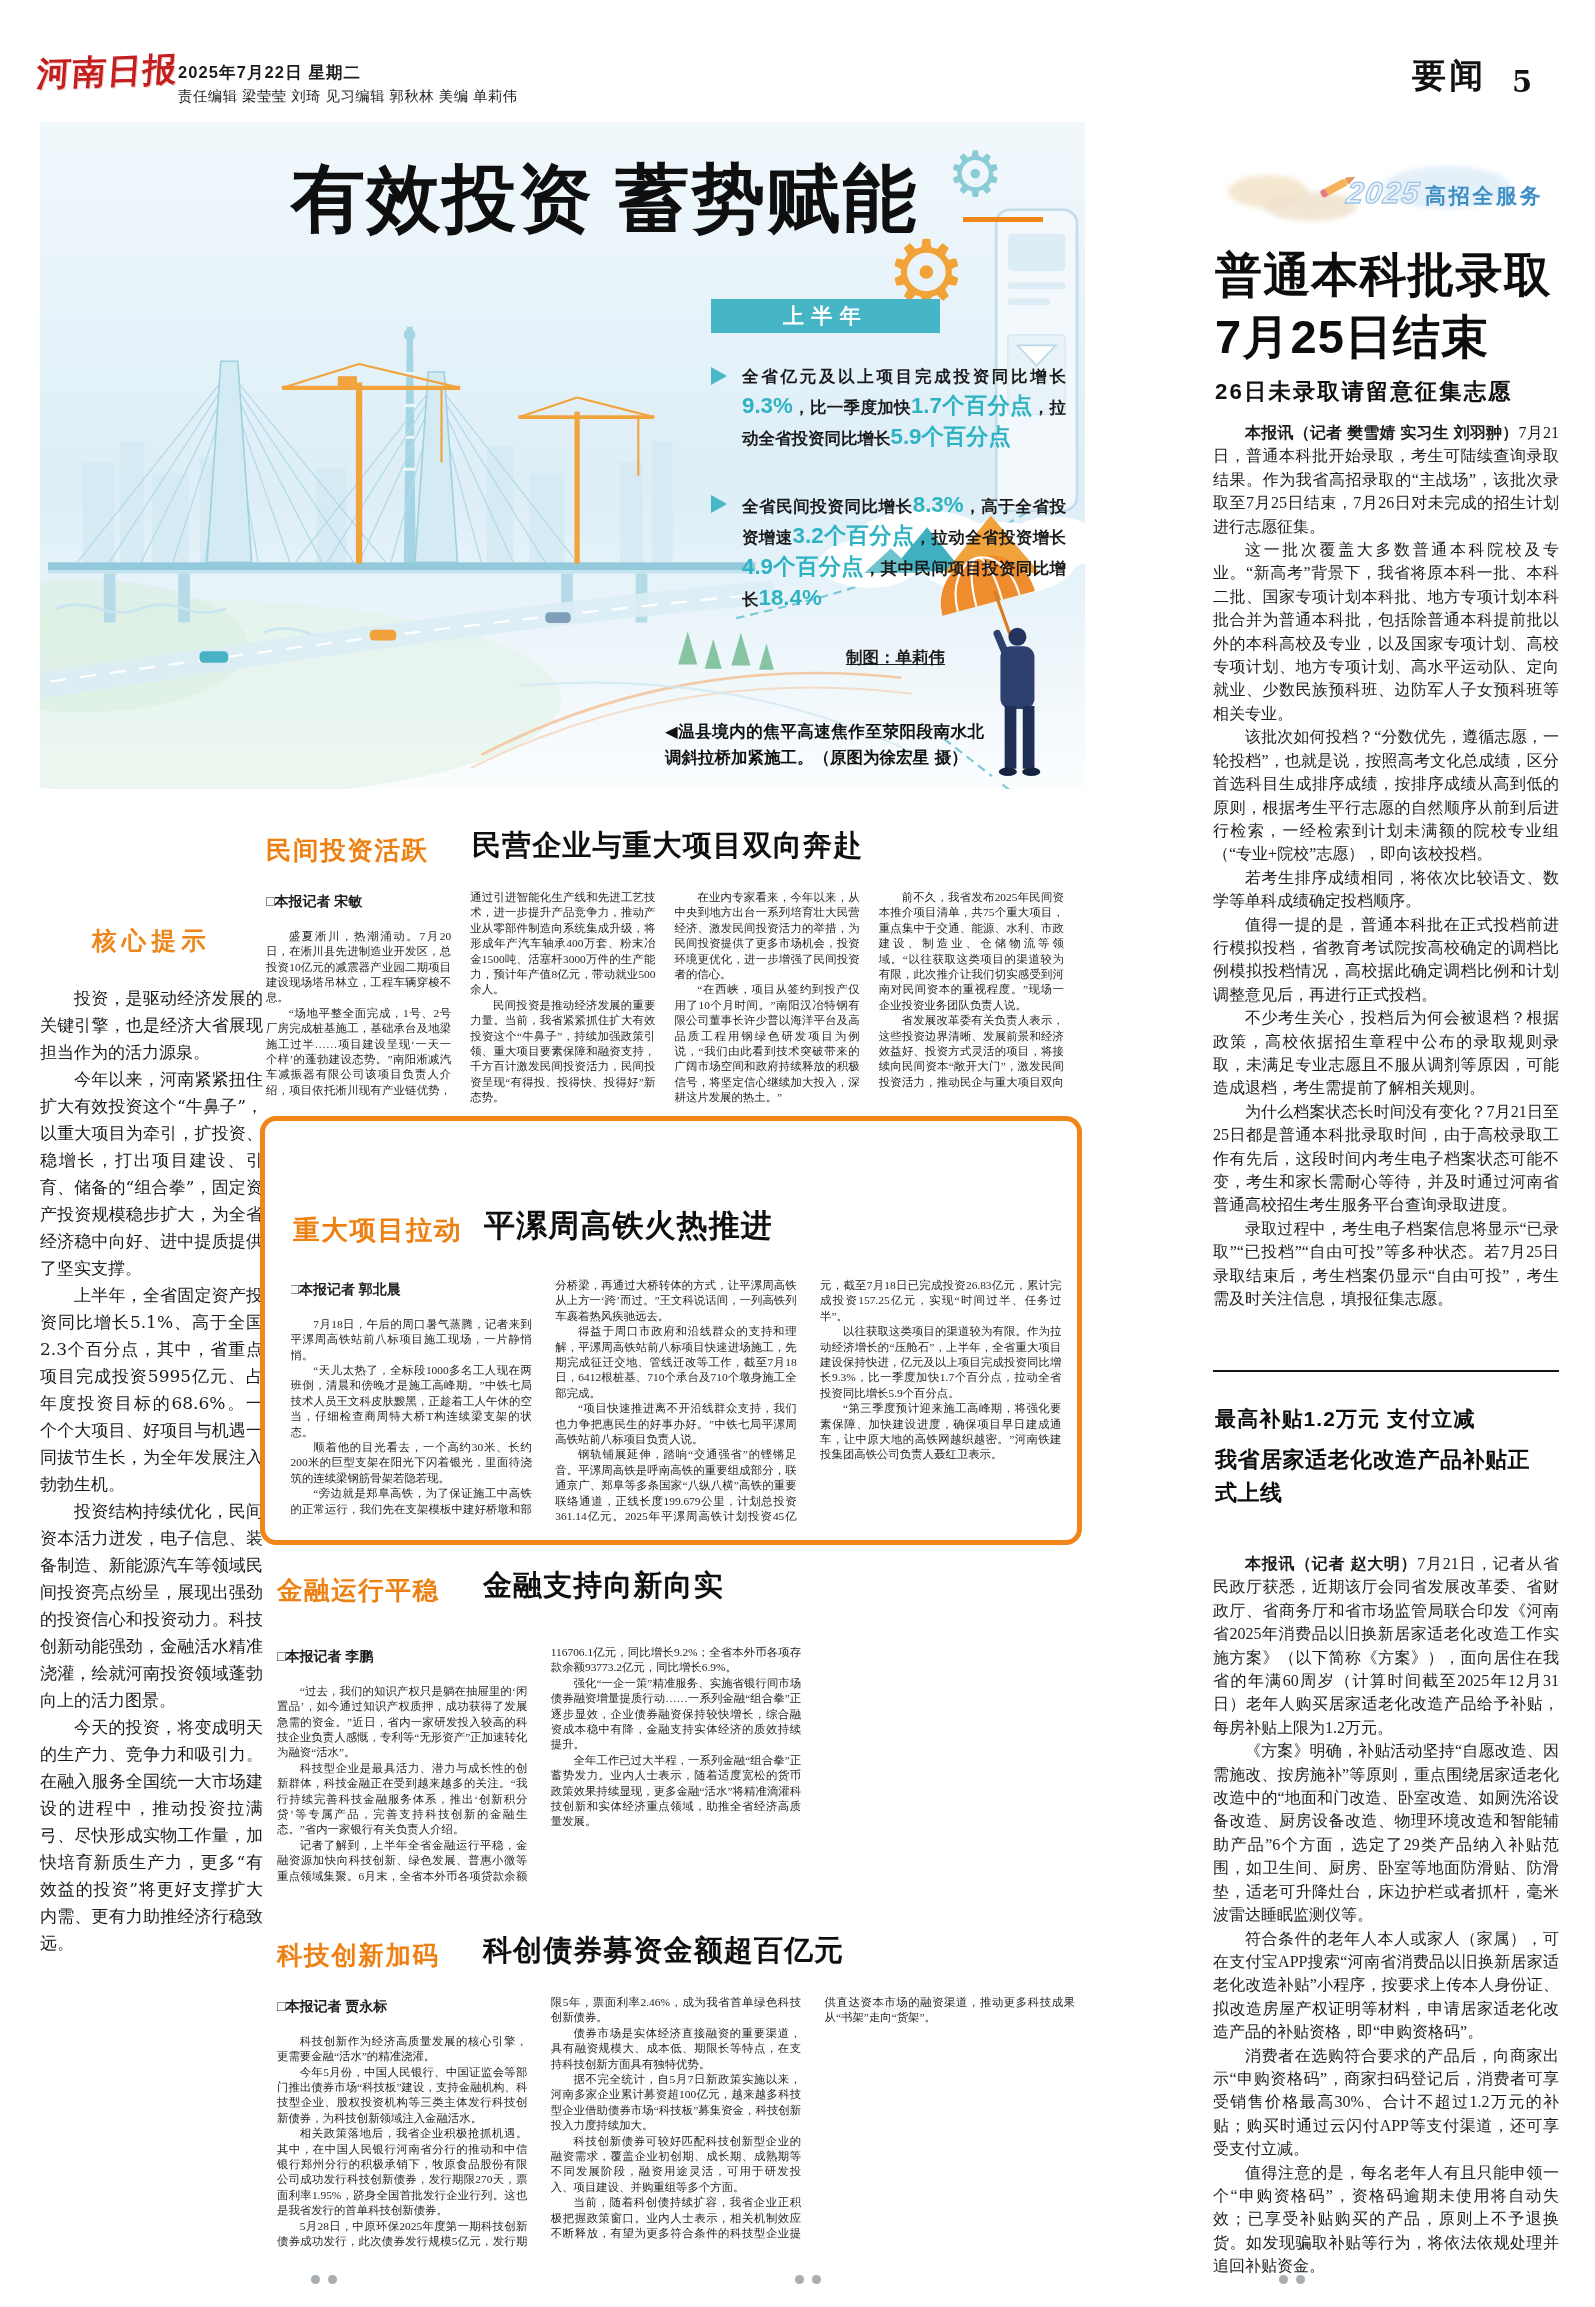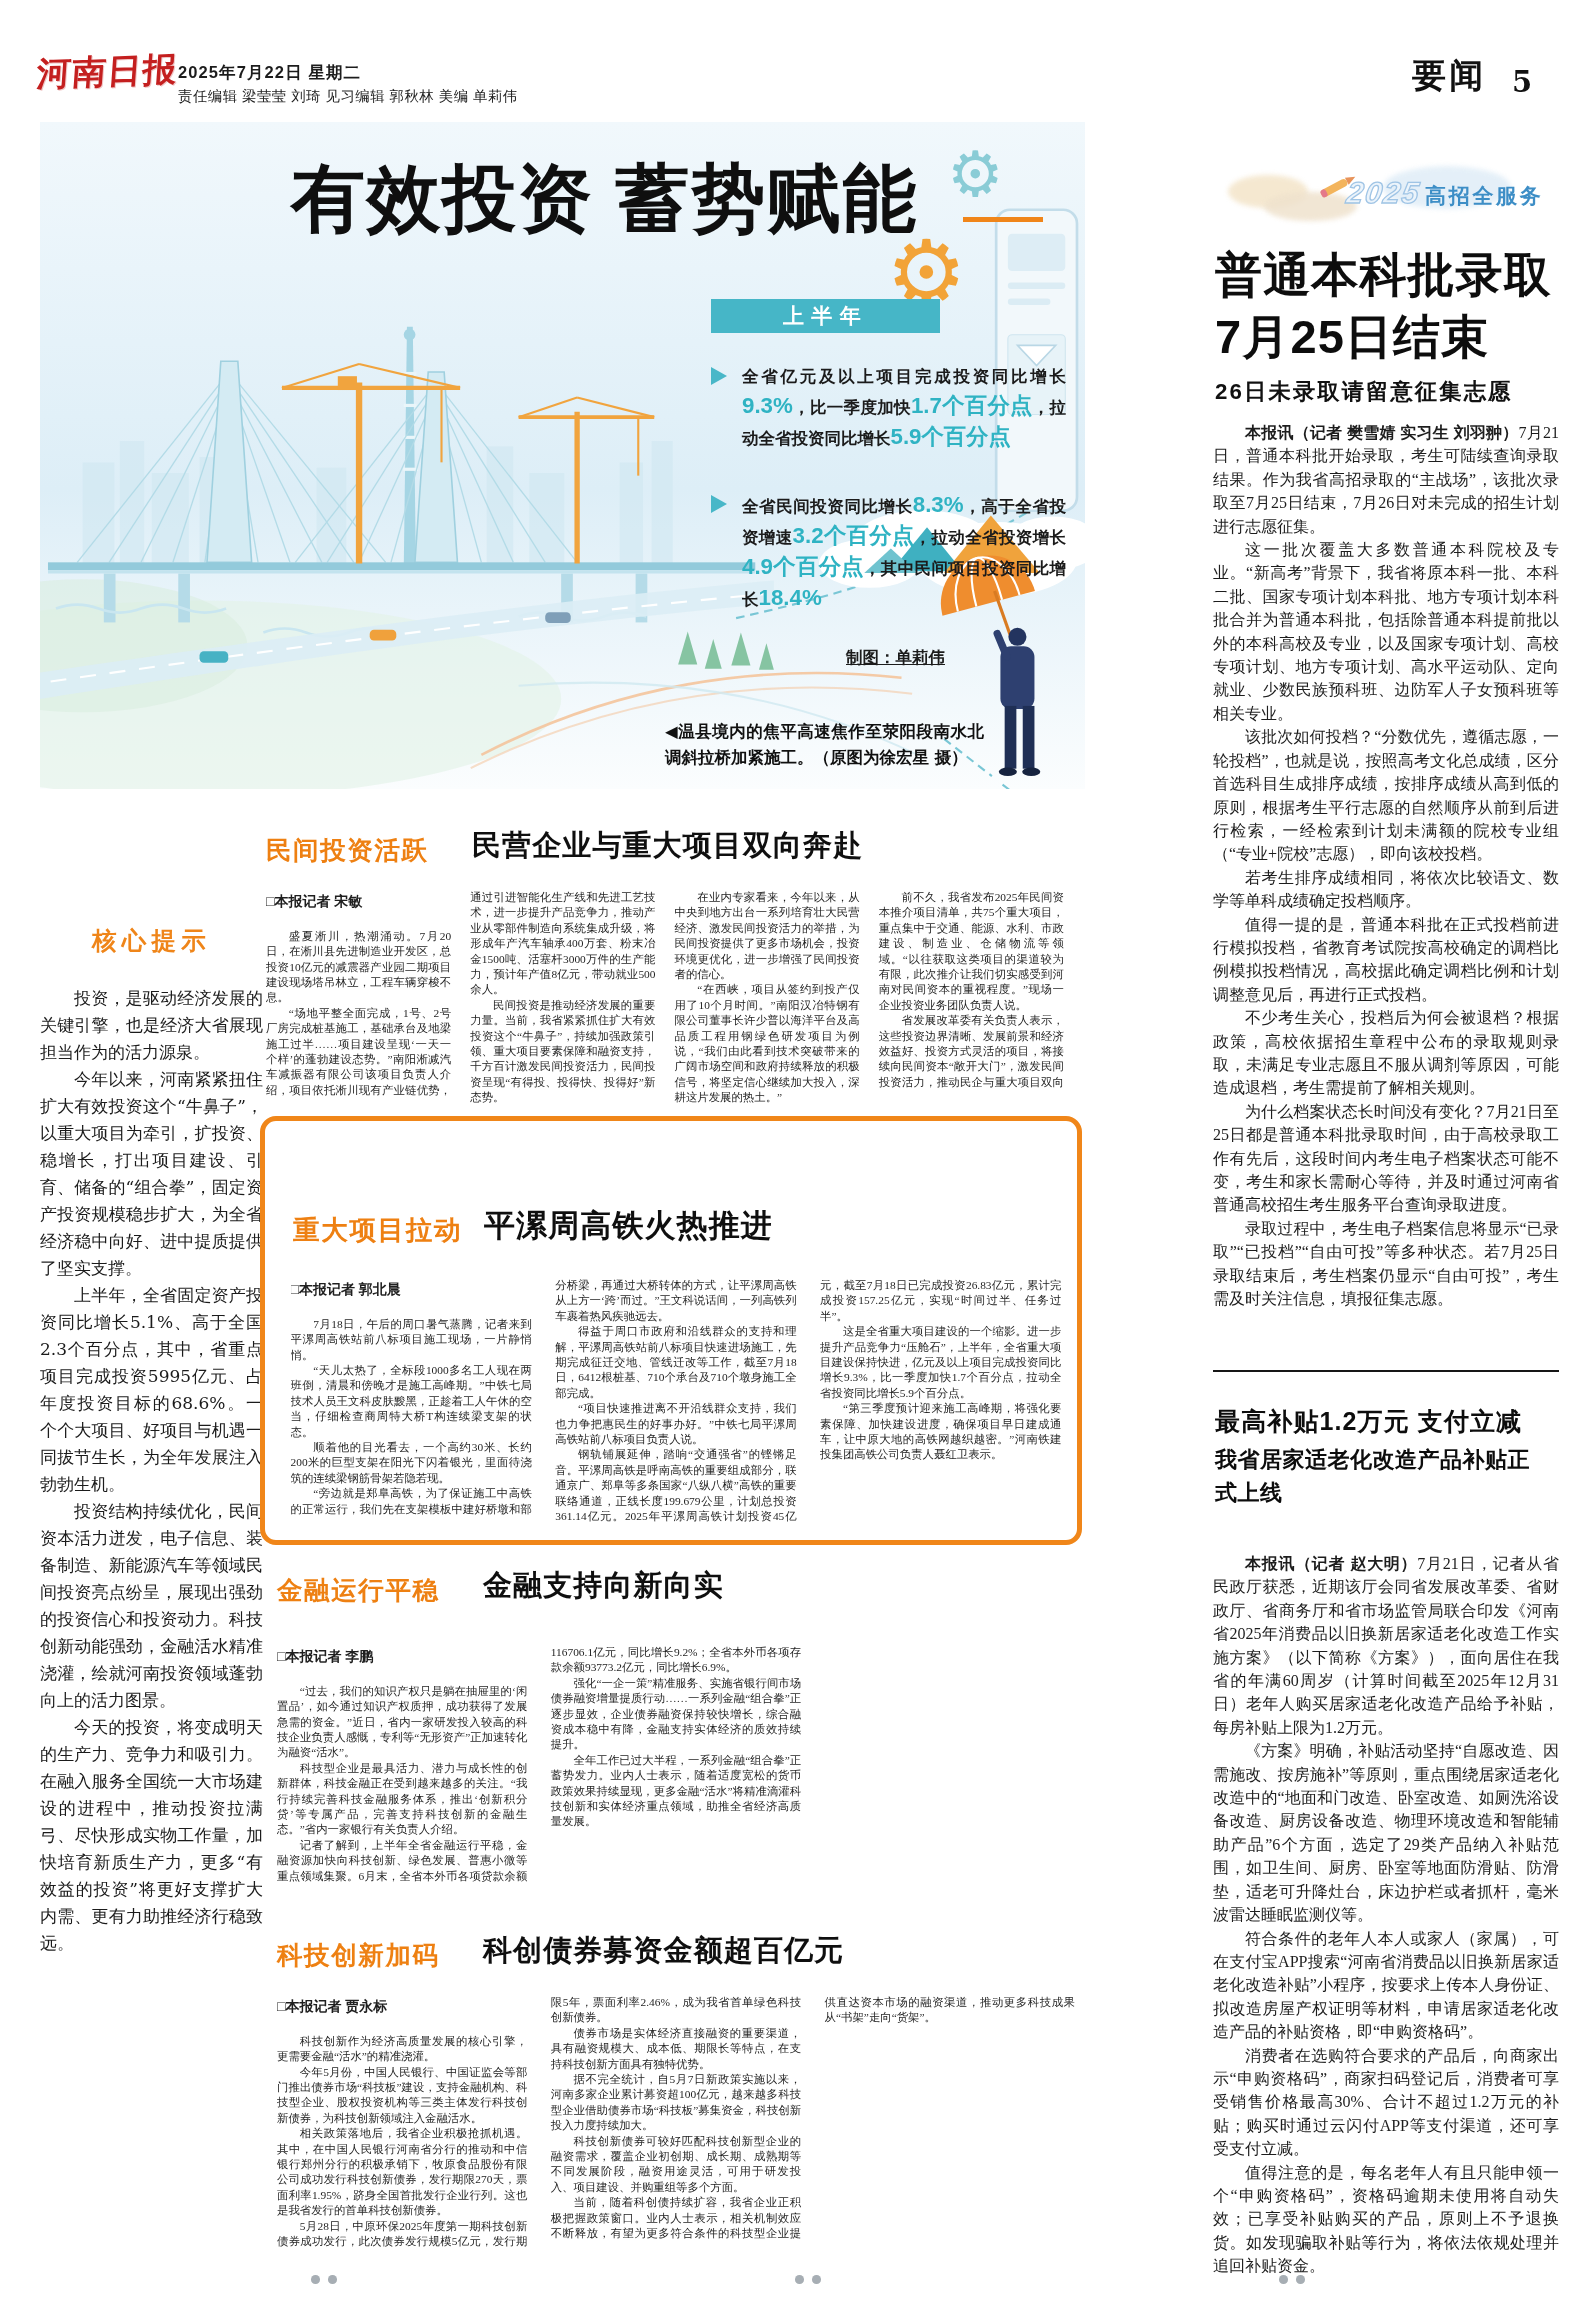--- a/index.html
+++ b/index.html
@@ -88,21 +88,21 @@
         letter-spacing:2.7px;white-space:nowrap;}
   .sb-hlA{position:absolute;left:2.1px;top:100px;font-size:47px;line-height:1.32;font-weight:900;
         letter-spacing:1.1px;color:#0d0d0d;}
   .sb-hlA p{margin:0;}
   .sb-subA{position:absolute;left:2.1px;top:233px;font-size:22.3px;font-weight:700;letter-spacing:2.1px;color:#111;}
   .sb-body{position:absolute;left:0;width:346px;overflow:hidden;font-family:"Liberation Serif",serif;
         font-size:16px;line-height:23.4px;text-align:justify;color:#1d1d1d;}
   .sb-body p{margin:0;text-indent:2em;}
   #sbA{top:277px;height:924px;}
   .sb-divider{position:absolute;left:0;top:1226px;width:346px;border-top:2.1px solid #161616;}
-  .sb-kickerB{position:absolute;left:2.1px;top:1261px;font-size:25px;font-weight:800;letter-spacing:1.1px;color:#0d0d0d;white-space:nowrap;}
+  .sb-kickerB{position:absolute;left:2.1px;top:1261px;font-size:21px;font-weight:800;letter-spacing:1.1px;color:#0d0d0d;white-space:nowrap;}
   .sb-hlB{position:absolute;left:2.1px;top:1299px;width:330px;font-size:22px;line-height:1.5;
         font-weight:700;letter-spacing:0.5px;color:#0d0d0d;}
   #sbB{top:1408px;height:722px;}
   
   .dots{position:absolute;top:2275px;display:flex;gap:8.5px;cursor:pointer;}
   .dots .dot{width:8.5px;height:8.5px;border-radius:50%;background:#a7aeb4;}
   .d1{left:311px;} .d2{left:795px;} .d3{left:1279px;}
 </style>
 </head>
 <body>
@@ -305,21 +305,21 @@
     <div class="body-cols">
       <div class="byline">□本报记者 郭北晨</div>
       <div>
           <p>7月18日，午后的周口暑气蒸腾，记者来到平漯周高铁站前八标项目施工现场，一片静悄悄。</p>
           <p>“天儿太热了，全标段1000多名工人现在两班倒，清晨和傍晚才是施工高峰期。”中铁七局技术人员王文科皮肤黢黑，正趁着工人午休的空当，仔细检查商周特大桥T构连续梁支架的状态。</p>
           <p>顺着他的目光看去，一个高约30米、长约200米的巨型支架在阳光下闪着银光，里面待浇筑的连续梁钢筋骨架若隐若现。</p>
           <p>“旁边就是郑阜高铁，为了保证施工中高铁的正常运行，我们先在支架模板中建好桥墩和部分桥梁，再通过大桥转体的方式，让平漯周高铁从上方一‘跨’而过。”王文科说话间，一列高铁列车裹着热风疾驰远去。</p>
           <p>得益于周口市政府和沿线群众的支持和理解，平漯周高铁站前八标项目快速进场施工，先期完成征迁交地、管线迁改等工作，截至7月18日，6412根桩基、710个承台及710个墩身施工全部完成。</p>
           <p>“项目快速推进离不开沿线群众支持，我们也力争把惠民生的好事办好。”中铁七局平漯周高铁站前八标项目负责人说。</p>
           <p>钢轨铺展延伸，踏响“交通强省”的铿锵足音。平漯周高铁是呼南高铁的重要组成部分，联通京广、郑阜等多条国家“八纵八横”高铁的重要联络通道，正线长度199.679公里，计划总投资361.14亿元。2025年平漯周高铁计划投资45亿元，截至7月18日已完成投资26.83亿元，累计完成投资157.25亿元，实现“时间过半、任务过半”。</p>
-          <p>这是全省重大项目建设的一个缩影。进一步提升产品竞争力“压舱石”，上半年，全省重大项目建设保持快进，亿元及以上项目完成投资同比增长9.3%，比一季度加快1.7个百分点，拉动全省投资同比增长5.9个百分点。</p>
+          <p>以往获取这类项目的渠道较为有限。作为拉动经济增长的“压舱石”，上半年，全省重大项目建设保持快进，亿元及以上项目完成投资同比增长9.3%，比一季度加快1.7个百分点，拉动全省投资同比增长5.9个百分点。</p>
           <p>“第三季度预计迎来施工高峰期，将强化要素保障、加快建设进度，确保项目早日建成通车，让中原大地的高铁网越织越密。”河南铁建投集团高铁公司负责人聂红卫表示。</p>
         </div>
     </div>
   </article>
 
   <article class="article" id="a3">
     <div class="kicker">金融运行平稳</div>
     <div class="headline">金融支持向新向实</div>
     <div class="body-cols">
       <div class="byline">□本报记者 李鹏</div>

